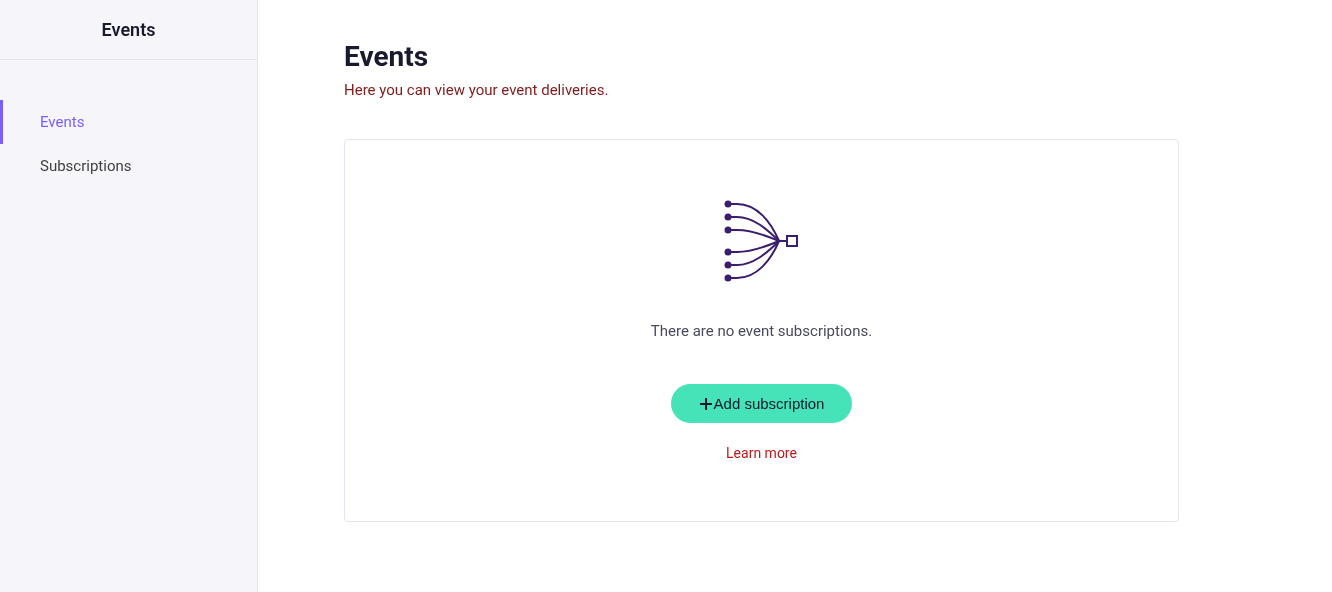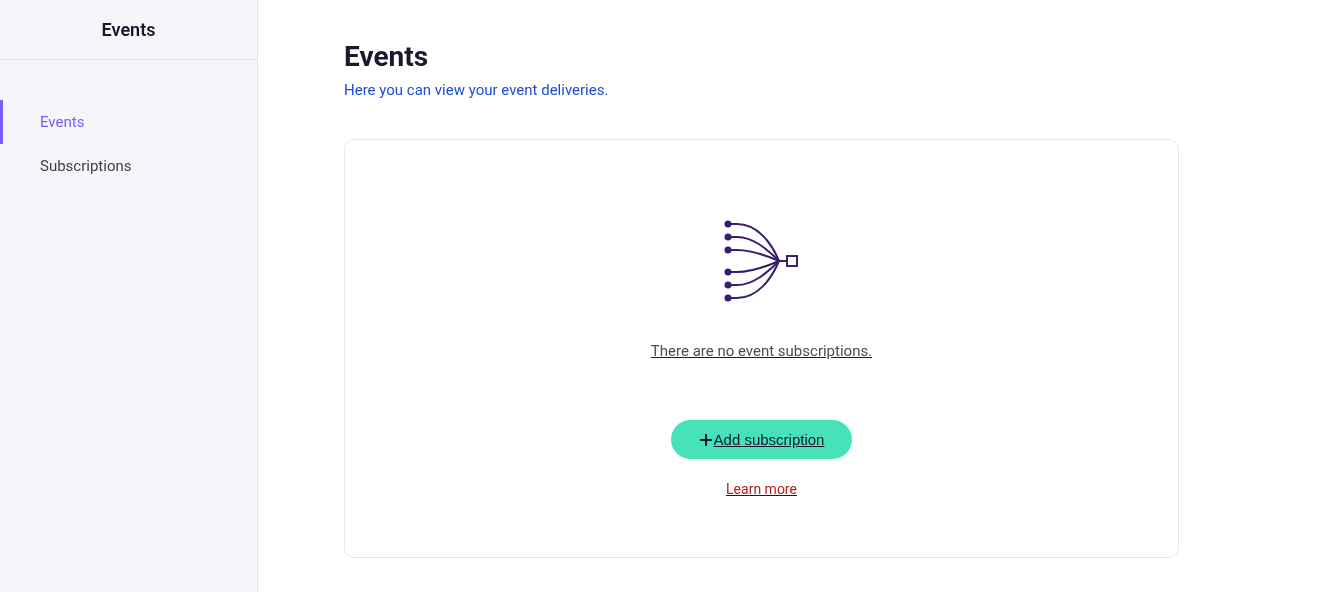--- a/index.html
+++ b/index.html
@@ -60,32 +60,31 @@
       overflow: auto;
     }
     .page-title {
       font-size: 28px;
       font-weight: 700;
       color: #1a1a2e;
       margin-bottom: 8px;
     }
     .page-subtitle {
       font-size: 15px;
-      color: #1d4ed8;
+      color: #7f1d1d;
       margin-bottom: 40px;
     }
     .empty-card {
       border: 1px solid #e5e5ef;
-      border-radius: 10px;
-      padding: 80px 40px 60px;
+      border-radius: 4px;
+      padding: 60px 40px 60px;
       display: flex;
       flex-direction: column;
       align-items: center;
       width: 835px;
-      text-decoration: underline;
     }
     .empty-icon {
       margin-bottom: 36px;
     }
     .empty-message {
       font-size: 15px;
       color: #4a4a5e;
       margin-bottom: 44px;
     }
     .add-button {
@@ -94,21 +93,20 @@
       gap: 1px;
       background: #47e3b8;
       color: #0f1b2e;
       border: none;
       padding: 11px 28px;
       border-radius: 999px;
       font-size: 15px;
       font-weight: 500;
       cursor: pointer;
       margin-bottom: 22px;
-      margin-top: 16px;
     }
     .add-button .plus-icon {
       display: inline-flex;
       align-items: center;
       justify-content: center;
     }
     .learn-more {
       color: #b91c1c;
       font-size: 14px;
       text-decoration: none;

